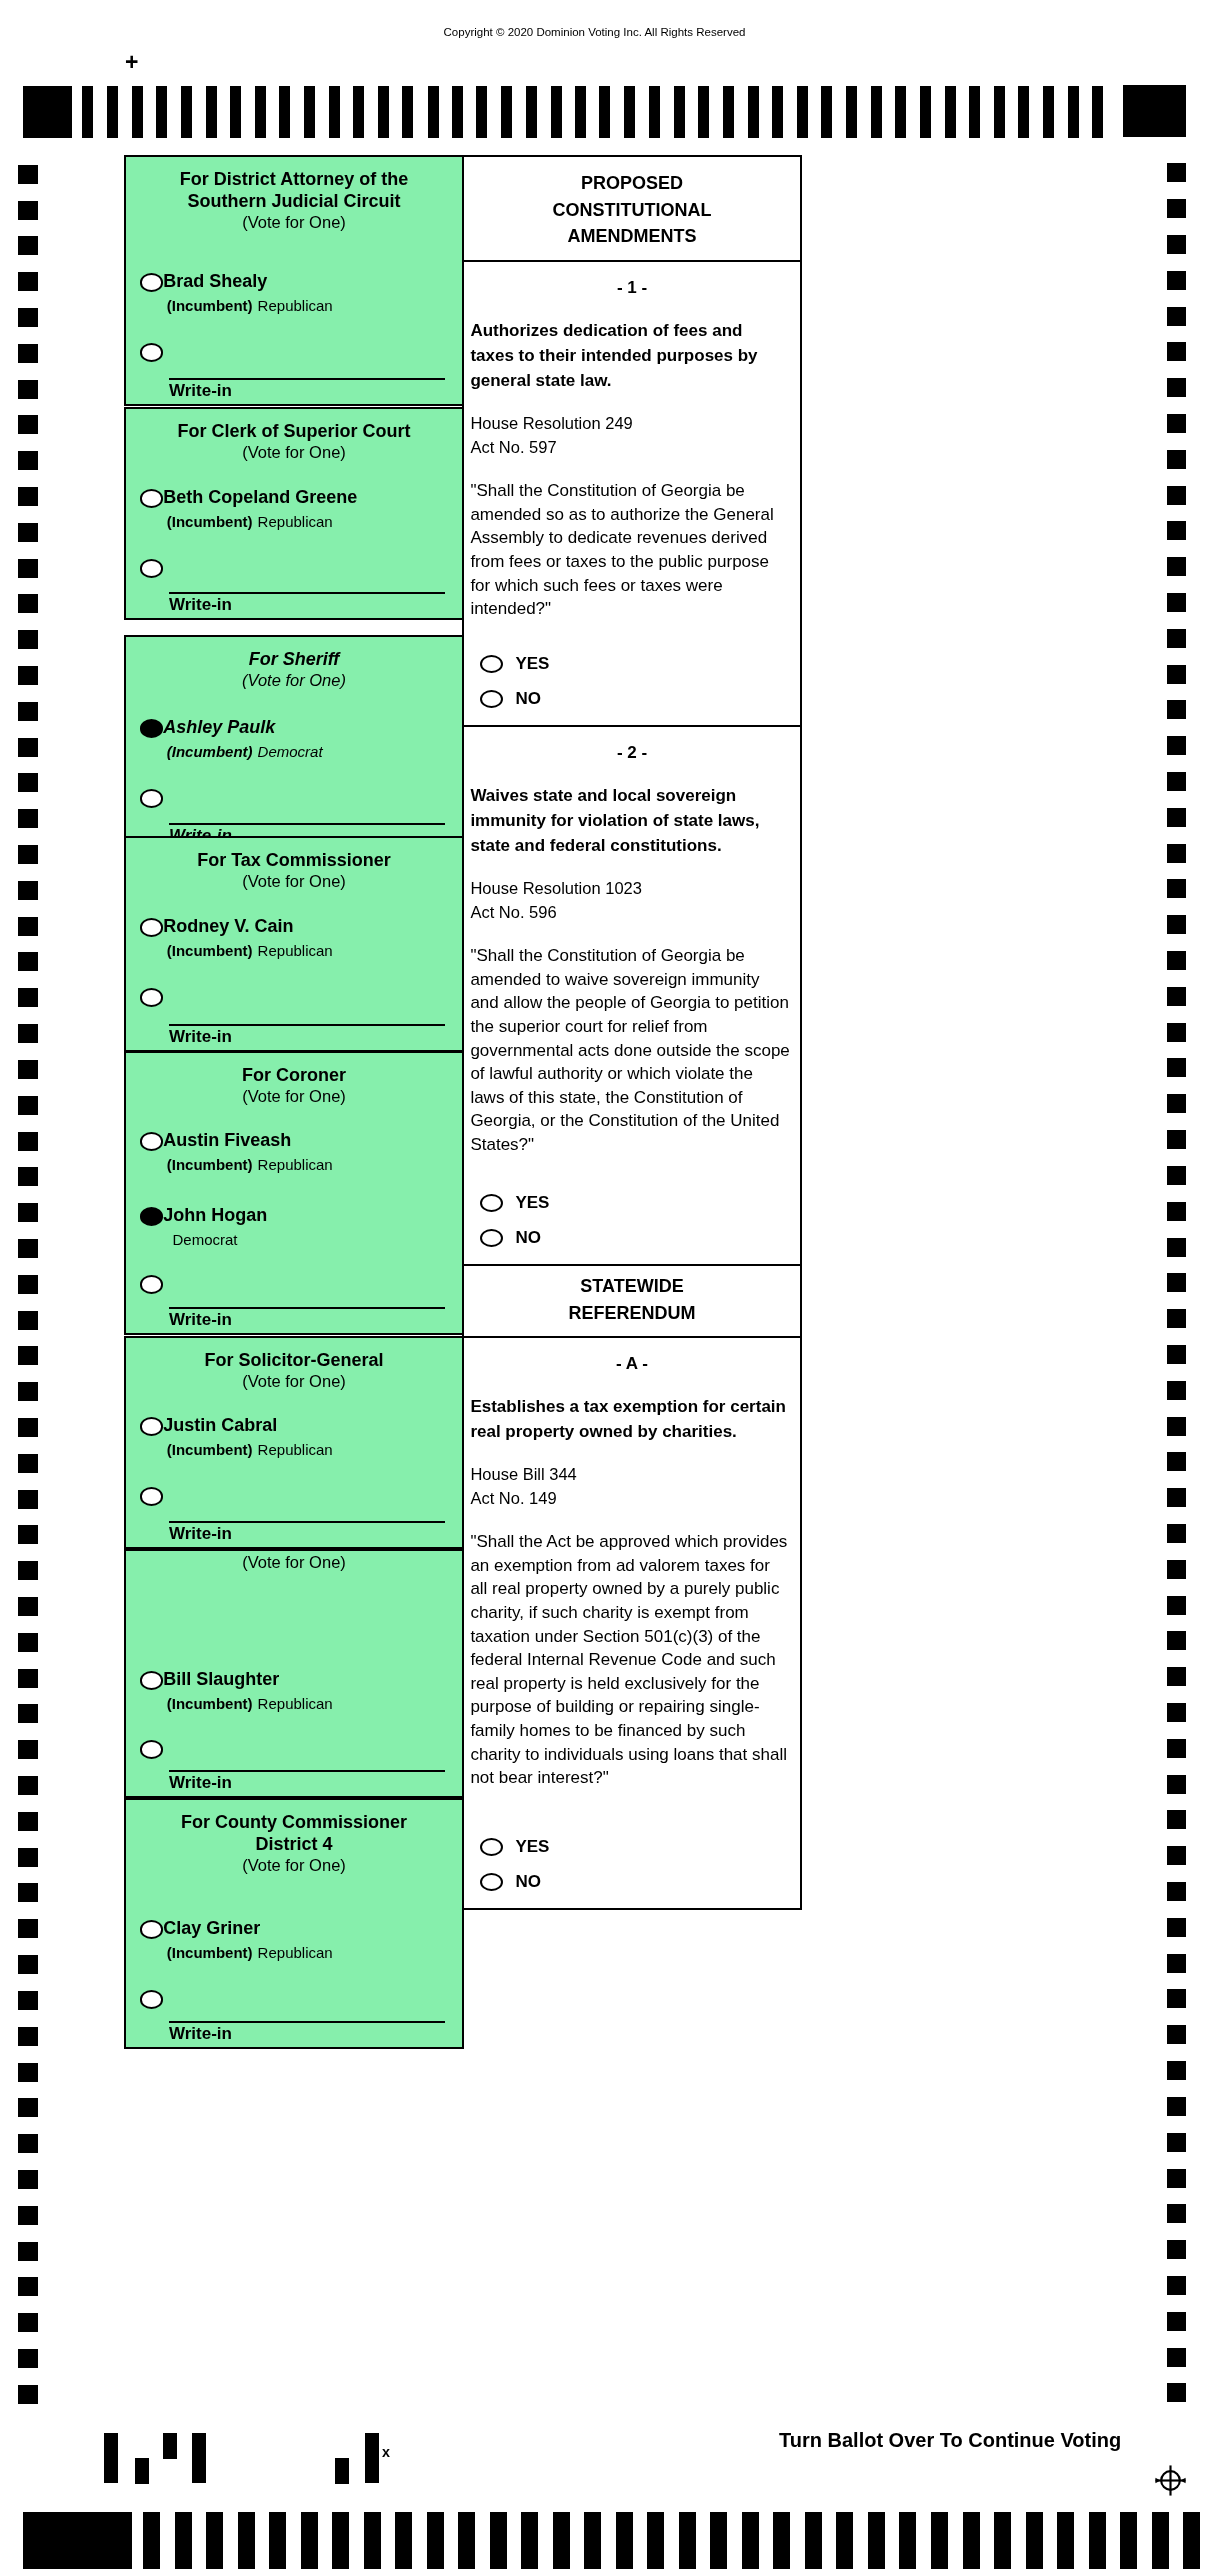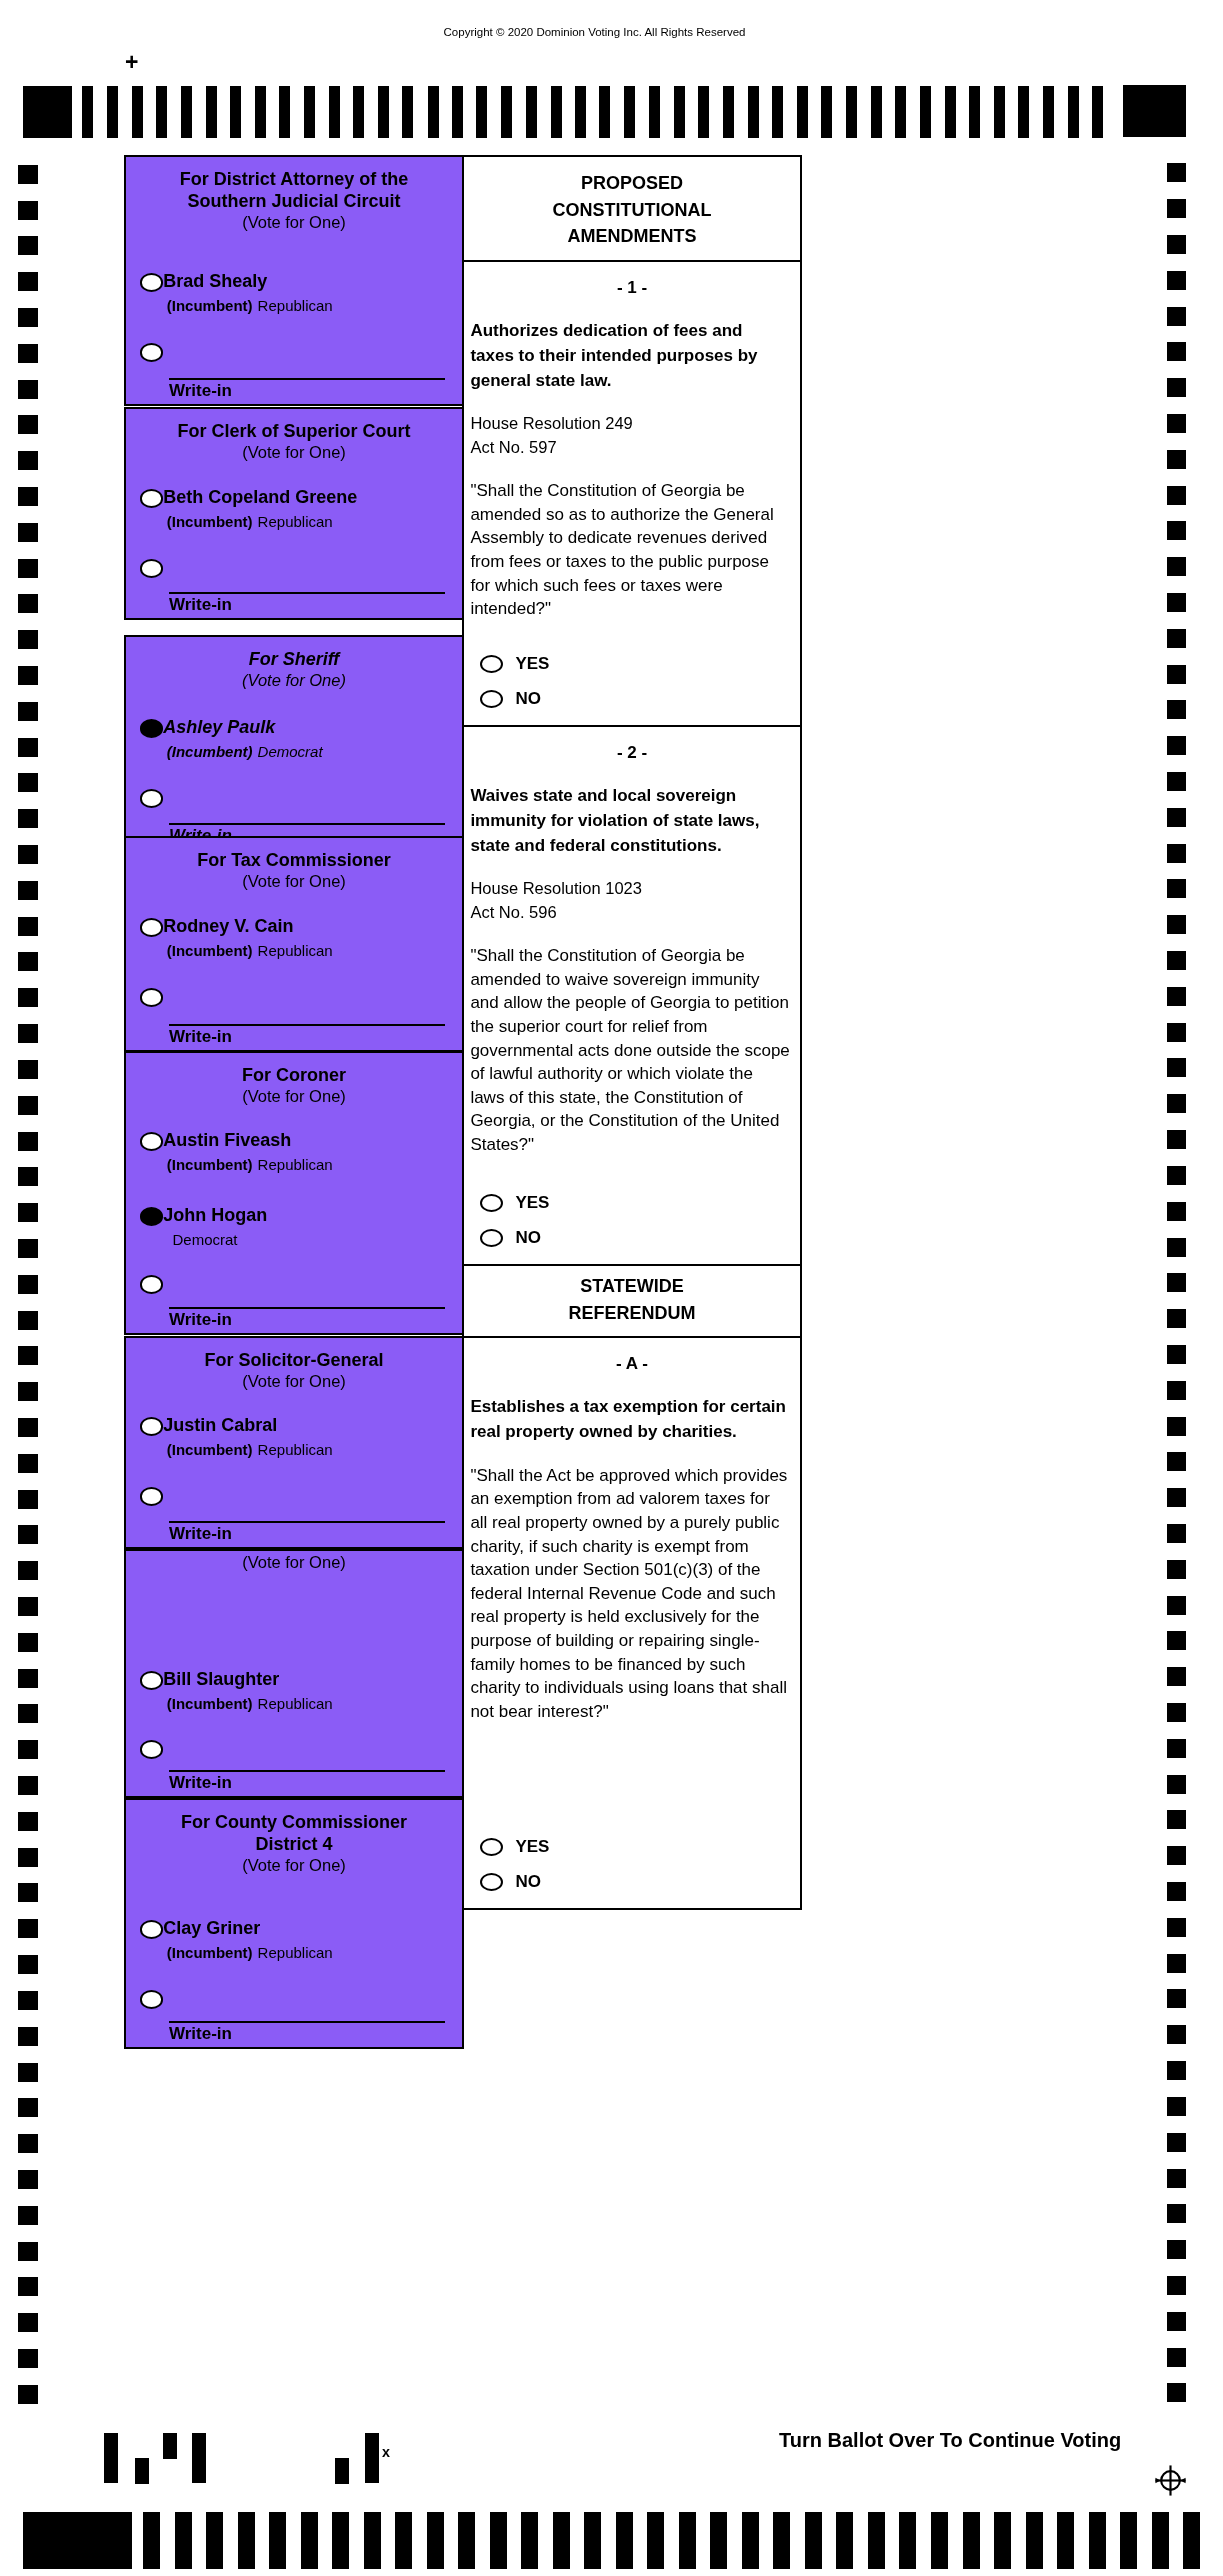--- a/index.html
+++ b/index.html
@@ -7,21 +7,21 @@
   .ballot {
     position:relative; width:1223px; height:2576px; background:#fff;
     font-family:"Liberation Sans", sans-serif; color:#000; overflow:hidden;
   }
   .tm { position:absolute; background:#000; }
   .copyright { position:absolute; top:26px; left:0; width:1189px; text-align:center; font-size:11.5px; }
   .plusmark { position:absolute; left:125px; top:49px; font-size:23px; font-weight:bold; }
   .codex { position:absolute; left:382px; top:2444px; font-size:14.3px; font-weight:bold; }
 
   
-  .contest { position:absolute; left:124px; width:340px; border:2.1px solid #000; background:#8b5cf6; }
+  .contest { position:absolute; left:124px; width:340px; border:2.1px solid #000; background:#86efac; }
   .c-title { margin-top:10.7px; text-align:center; font-weight:bold; font-size:18px; line-height:22px; padding:0 14.3px; }
   .c-sub { text-align:center; font-size:16.5px; line-height:21.5px; margin-top:0.7px; }
   .cand { position:absolute; left:13.6px; right:5.7px; display:flex; align-items:flex-start; }
   .oval { width:23.6px; height:18.6px; border:2.1px solid #000; border-radius:50%; flex:none; background:#fff; display:inline-block; }
   .oval.filled { background:#000; }
   .ctext { margin-left:0; margin-top:-2.1px; }
   .cand-name { font-size:18px; font-weight:bold; line-height:20px; }
   .cand-party { font-size:15px; line-height:17px; margin-top:6.4px; padding-left:3.6px; }
   .writein { position:absolute; left:43px; right:17px; bottom:2.9px; }
   .wline { border-top:2.1px solid #000; }
@@ -261,20 +261,24 @@
           </div>
           <div class="mopt">
             <span class="oval"></span>
             <span class="olbl">NO</span>
           </div>
         </div>
       </div>
       <div class="mbox" style="top: 1336px; height: 574px;">
         <div class="mnum">- A -</div>
         <div class="msum">Establishes a tax exemption for certain real property owned by charities.</div>
+        <div class="mauth">
+          <div>House Bill 344</div>
+          <div>Act No. 149</div>
+        </div>
         <div class="mq">"Shall the Act be approved which provides an exemption from ad valorem taxes for all real property owned by a purely public charity, if such charity is exempt from taxation under Section 501(c)(3) of the federal Internal Revenue Code and such real property is held exclusively for the purpose of building or repairing single-family homes to be financed by such charity to individuals using loans that shall not bear interest?"</div>
         <div class="mopts">
           <div class="mopt">
             <span class="oval"></span>
             <span class="olbl">YES</span>
           </div>
           <div class="mopt">
             <span class="oval"></span>
             <span class="olbl">NO</span>
           </div>

